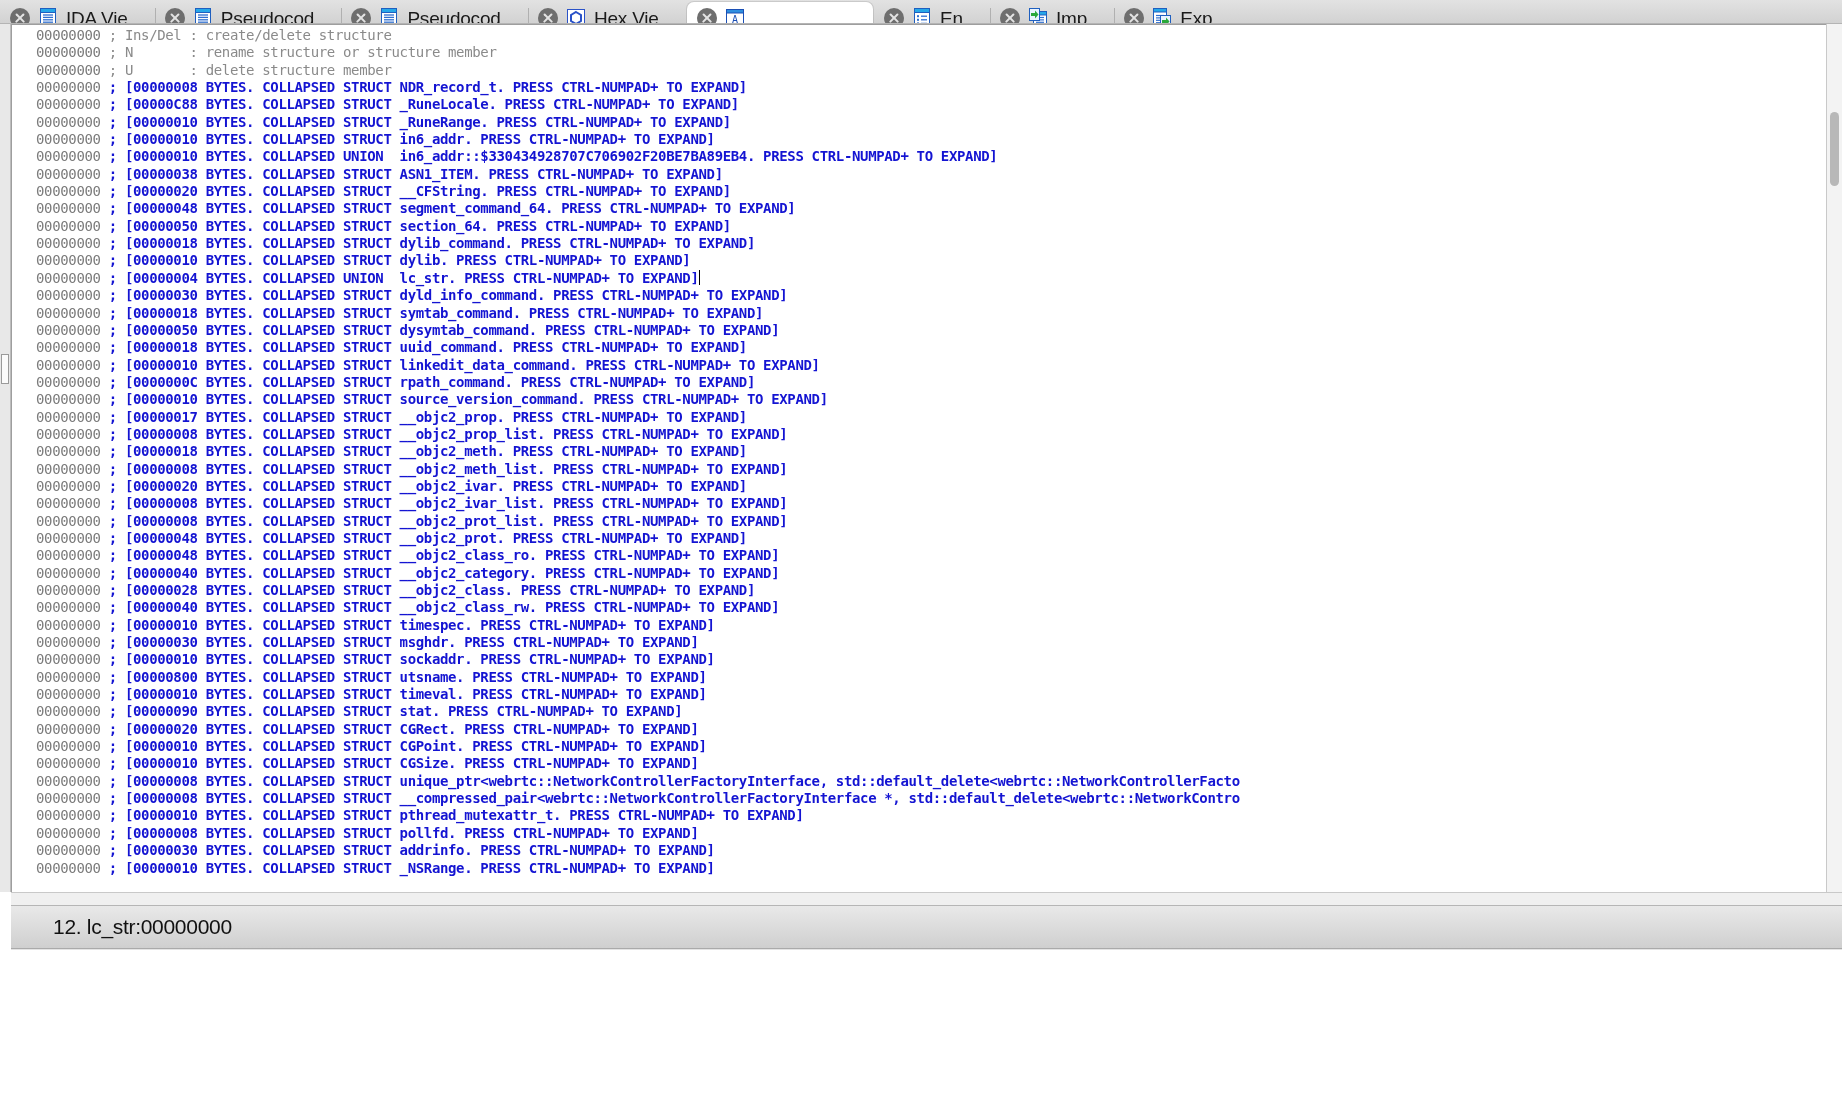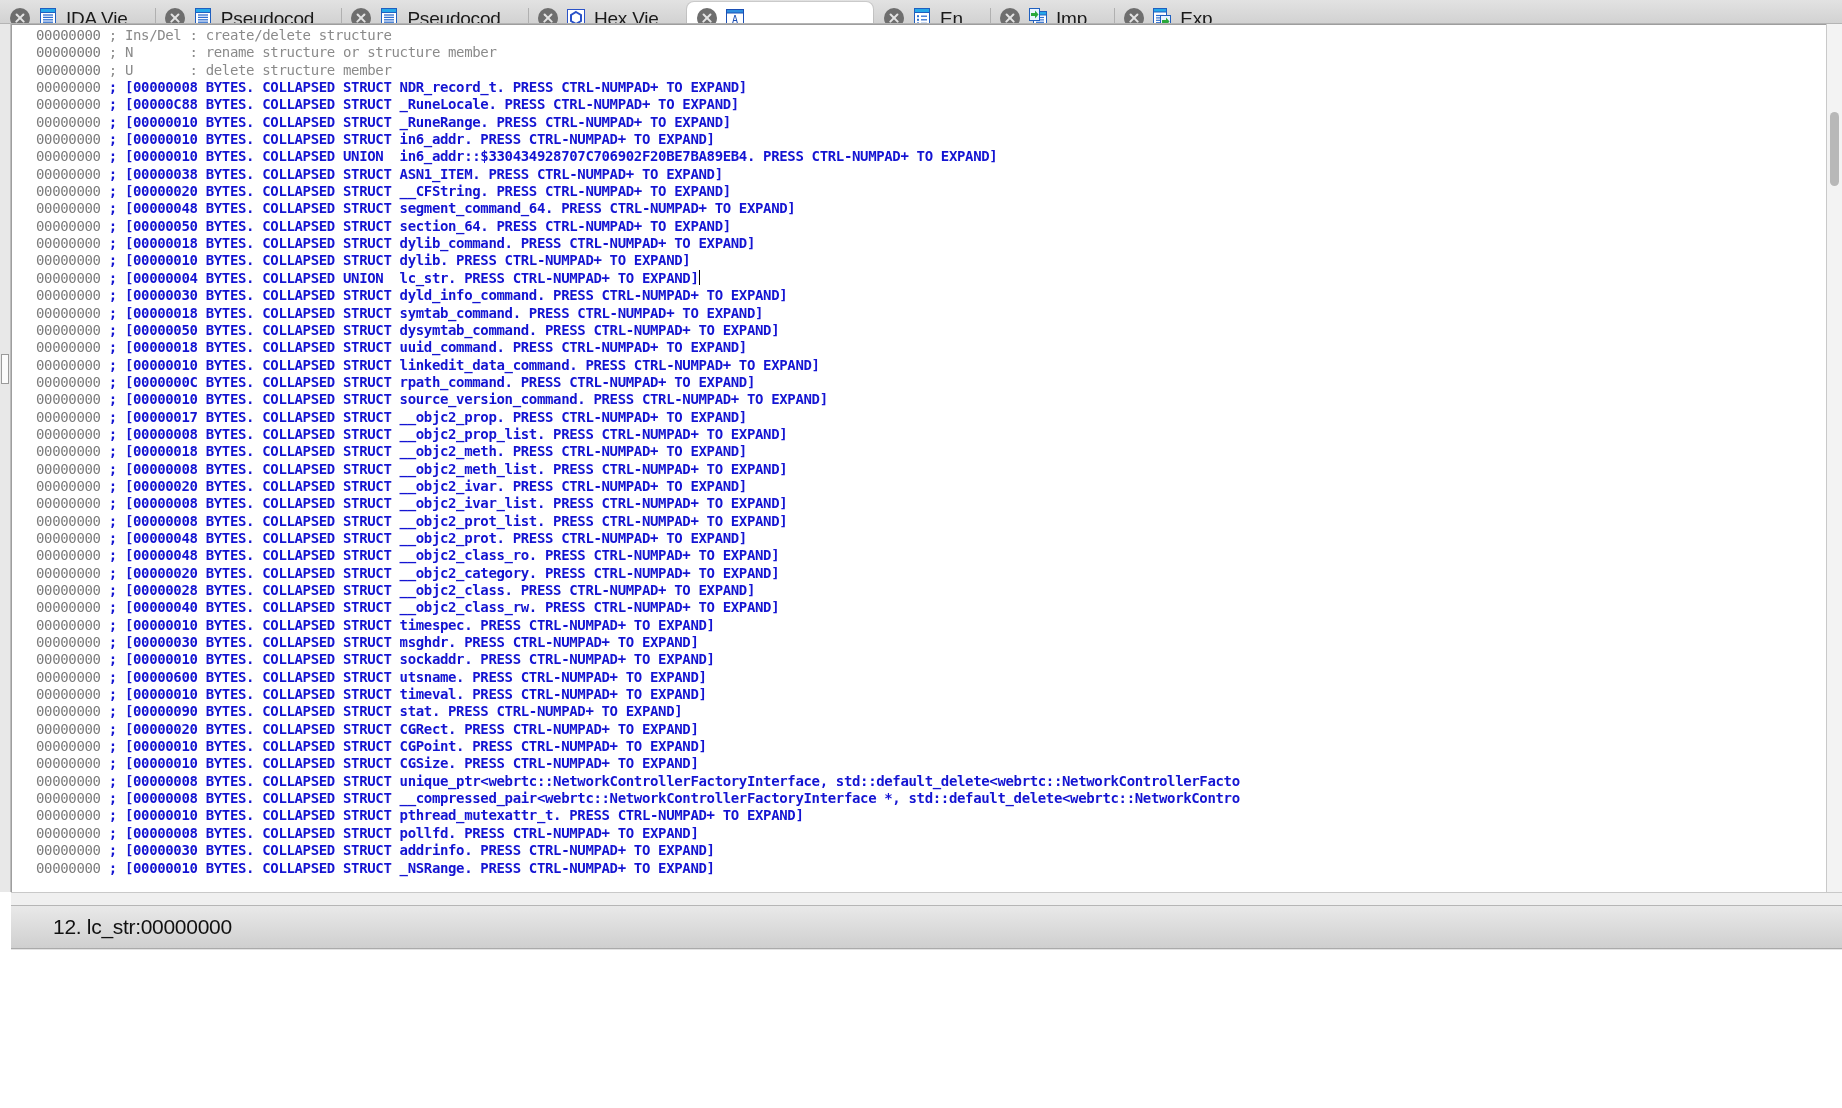--- a/index.html
+++ b/index.html
@@ -366,27 +366,27 @@
         <div class="code-line struct"><span class="addr">00000000</span> <span class="body">; [00000010 BYTES. COLLAPSED STRUCT source_version_command. PRESS CTRL-NUMPAD+ TO EXPAND]</span></div>
         <div class="code-line struct"><span class="addr">00000000</span> <span class="body">; [00000017 BYTES. COLLAPSED STRUCT __objc2_prop. PRESS CTRL-NUMPAD+ TO EXPAND]</span></div>
         <div class="code-line struct"><span class="addr">00000000</span> <span class="body">; [00000008 BYTES. COLLAPSED STRUCT __objc2_prop_list. PRESS CTRL-NUMPAD+ TO EXPAND]</span></div>
         <div class="code-line struct"><span class="addr">00000000</span> <span class="body">; [00000018 BYTES. COLLAPSED STRUCT __objc2_meth. PRESS CTRL-NUMPAD+ TO EXPAND]</span></div>
         <div class="code-line struct"><span class="addr">00000000</span> <span class="body">; [00000008 BYTES. COLLAPSED STRUCT __objc2_meth_list. PRESS CTRL-NUMPAD+ TO EXPAND]</span></div>
         <div class="code-line struct"><span class="addr">00000000</span> <span class="body">; [00000020 BYTES. COLLAPSED STRUCT __objc2_ivar. PRESS CTRL-NUMPAD+ TO EXPAND]</span></div>
         <div class="code-line struct"><span class="addr">00000000</span> <span class="body">; [00000008 BYTES. COLLAPSED STRUCT __objc2_ivar_list. PRESS CTRL-NUMPAD+ TO EXPAND]</span></div>
         <div class="code-line struct"><span class="addr">00000000</span> <span class="body">; [00000008 BYTES. COLLAPSED STRUCT __objc2_prot_list. PRESS CTRL-NUMPAD+ TO EXPAND]</span></div>
         <div class="code-line struct"><span class="addr">00000000</span> <span class="body">; [00000048 BYTES. COLLAPSED STRUCT __objc2_prot. PRESS CTRL-NUMPAD+ TO EXPAND]</span></div>
         <div class="code-line struct"><span class="addr">00000000</span> <span class="body">; [00000048 BYTES. COLLAPSED STRUCT __objc2_class_ro. PRESS CTRL-NUMPAD+ TO EXPAND]</span></div>
-        <div class="code-line struct"><span class="addr">00000000</span> <span class="body">; [00000020 BYTES. COLLAPSED STRUCT __objc2_category. PRESS CTRL-NUMPAD+ TO EXPAND]</span></div>
+        <div class="code-line struct"><span class="addr">00000000</span> <span class="body">; [00000040 BYTES. COLLAPSED STRUCT __objc2_category. PRESS CTRL-NUMPAD+ TO EXPAND]</span></div>
         <div class="code-line struct"><span class="addr">00000000</span> <span class="body">; [00000028 BYTES. COLLAPSED STRUCT __objc2_class. PRESS CTRL-NUMPAD+ TO EXPAND]</span></div>
         <div class="code-line struct"><span class="addr">00000000</span> <span class="body">; [00000040 BYTES. COLLAPSED STRUCT __objc2_class_rw. PRESS CTRL-NUMPAD+ TO EXPAND]</span></div>
         <div class="code-line struct"><span class="addr">00000000</span> <span class="body">; [00000010 BYTES. COLLAPSED STRUCT timespec. PRESS CTRL-NUMPAD+ TO EXPAND]</span></div>
         <div class="code-line struct"><span class="addr">00000000</span> <span class="body">; [00000030 BYTES. COLLAPSED STRUCT msghdr. PRESS CTRL-NUMPAD+ TO EXPAND]</span></div>
         <div class="code-line struct"><span class="addr">00000000</span> <span class="body">; [00000010 BYTES. COLLAPSED STRUCT sockaddr. PRESS CTRL-NUMPAD+ TO EXPAND]</span></div>
-        <div class="code-line struct"><span class="addr">00000000</span> <span class="body">; [00000600 BYTES. COLLAPSED STRUCT utsname. PRESS CTRL-NUMPAD+ TO EXPAND]</span></div>
+        <div class="code-line struct"><span class="addr">00000000</span> <span class="body">; [00000800 BYTES. COLLAPSED STRUCT utsname. PRESS CTRL-NUMPAD+ TO EXPAND]</span></div>
         <div class="code-line struct"><span class="addr">00000000</span> <span class="body">; [00000010 BYTES. COLLAPSED STRUCT timeval. PRESS CTRL-NUMPAD+ TO EXPAND]</span></div>
         <div class="code-line struct"><span class="addr">00000000</span> <span class="body">; [00000090 BYTES. COLLAPSED STRUCT stat. PRESS CTRL-NUMPAD+ TO EXPAND]</span></div>
         <div class="code-line struct"><span class="addr">00000000</span> <span class="body">; [00000020 BYTES. COLLAPSED STRUCT CGRect. PRESS CTRL-NUMPAD+ TO EXPAND]</span></div>
         <div class="code-line struct"><span class="addr">00000000</span> <span class="body">; [00000010 BYTES. COLLAPSED STRUCT CGPoint. PRESS CTRL-NUMPAD+ TO EXPAND]</span></div>
         <div class="code-line struct"><span class="addr">00000000</span> <span class="body">; [00000010 BYTES. COLLAPSED STRUCT CGSize. PRESS CTRL-NUMPAD+ TO EXPAND]</span></div>
         <div class="code-line struct"><span class="addr">00000000</span> <span class="body">; [00000008 BYTES. COLLAPSED STRUCT unique_ptr&lt;webrtc::NetworkControllerFactoryInterface, std::default_delete&lt;webrtc::NetworkControllerFacto</span></div>
         <div class="code-line struct"><span class="addr">00000000</span> <span class="body">; [00000008 BYTES. COLLAPSED STRUCT __compressed_pair&lt;webrtc::NetworkControllerFactoryInterface *, std::default_delete&lt;webrtc::NetworkContro</span></div>
         <div class="code-line struct"><span class="addr">00000000</span> <span class="body">; [00000010 BYTES. COLLAPSED STRUCT pthread_mutexattr_t. PRESS CTRL-NUMPAD+ TO EXPAND]</span></div>
         <div class="code-line struct"><span class="addr">00000000</span> <span class="body">; [00000008 BYTES. COLLAPSED STRUCT pollfd. PRESS CTRL-NUMPAD+ TO EXPAND]</span></div>
         <div class="code-line struct"><span class="addr">00000000</span> <span class="body">; [00000030 BYTES. COLLAPSED STRUCT addrinfo. PRESS CTRL-NUMPAD+ TO EXPAND]</span></div>

